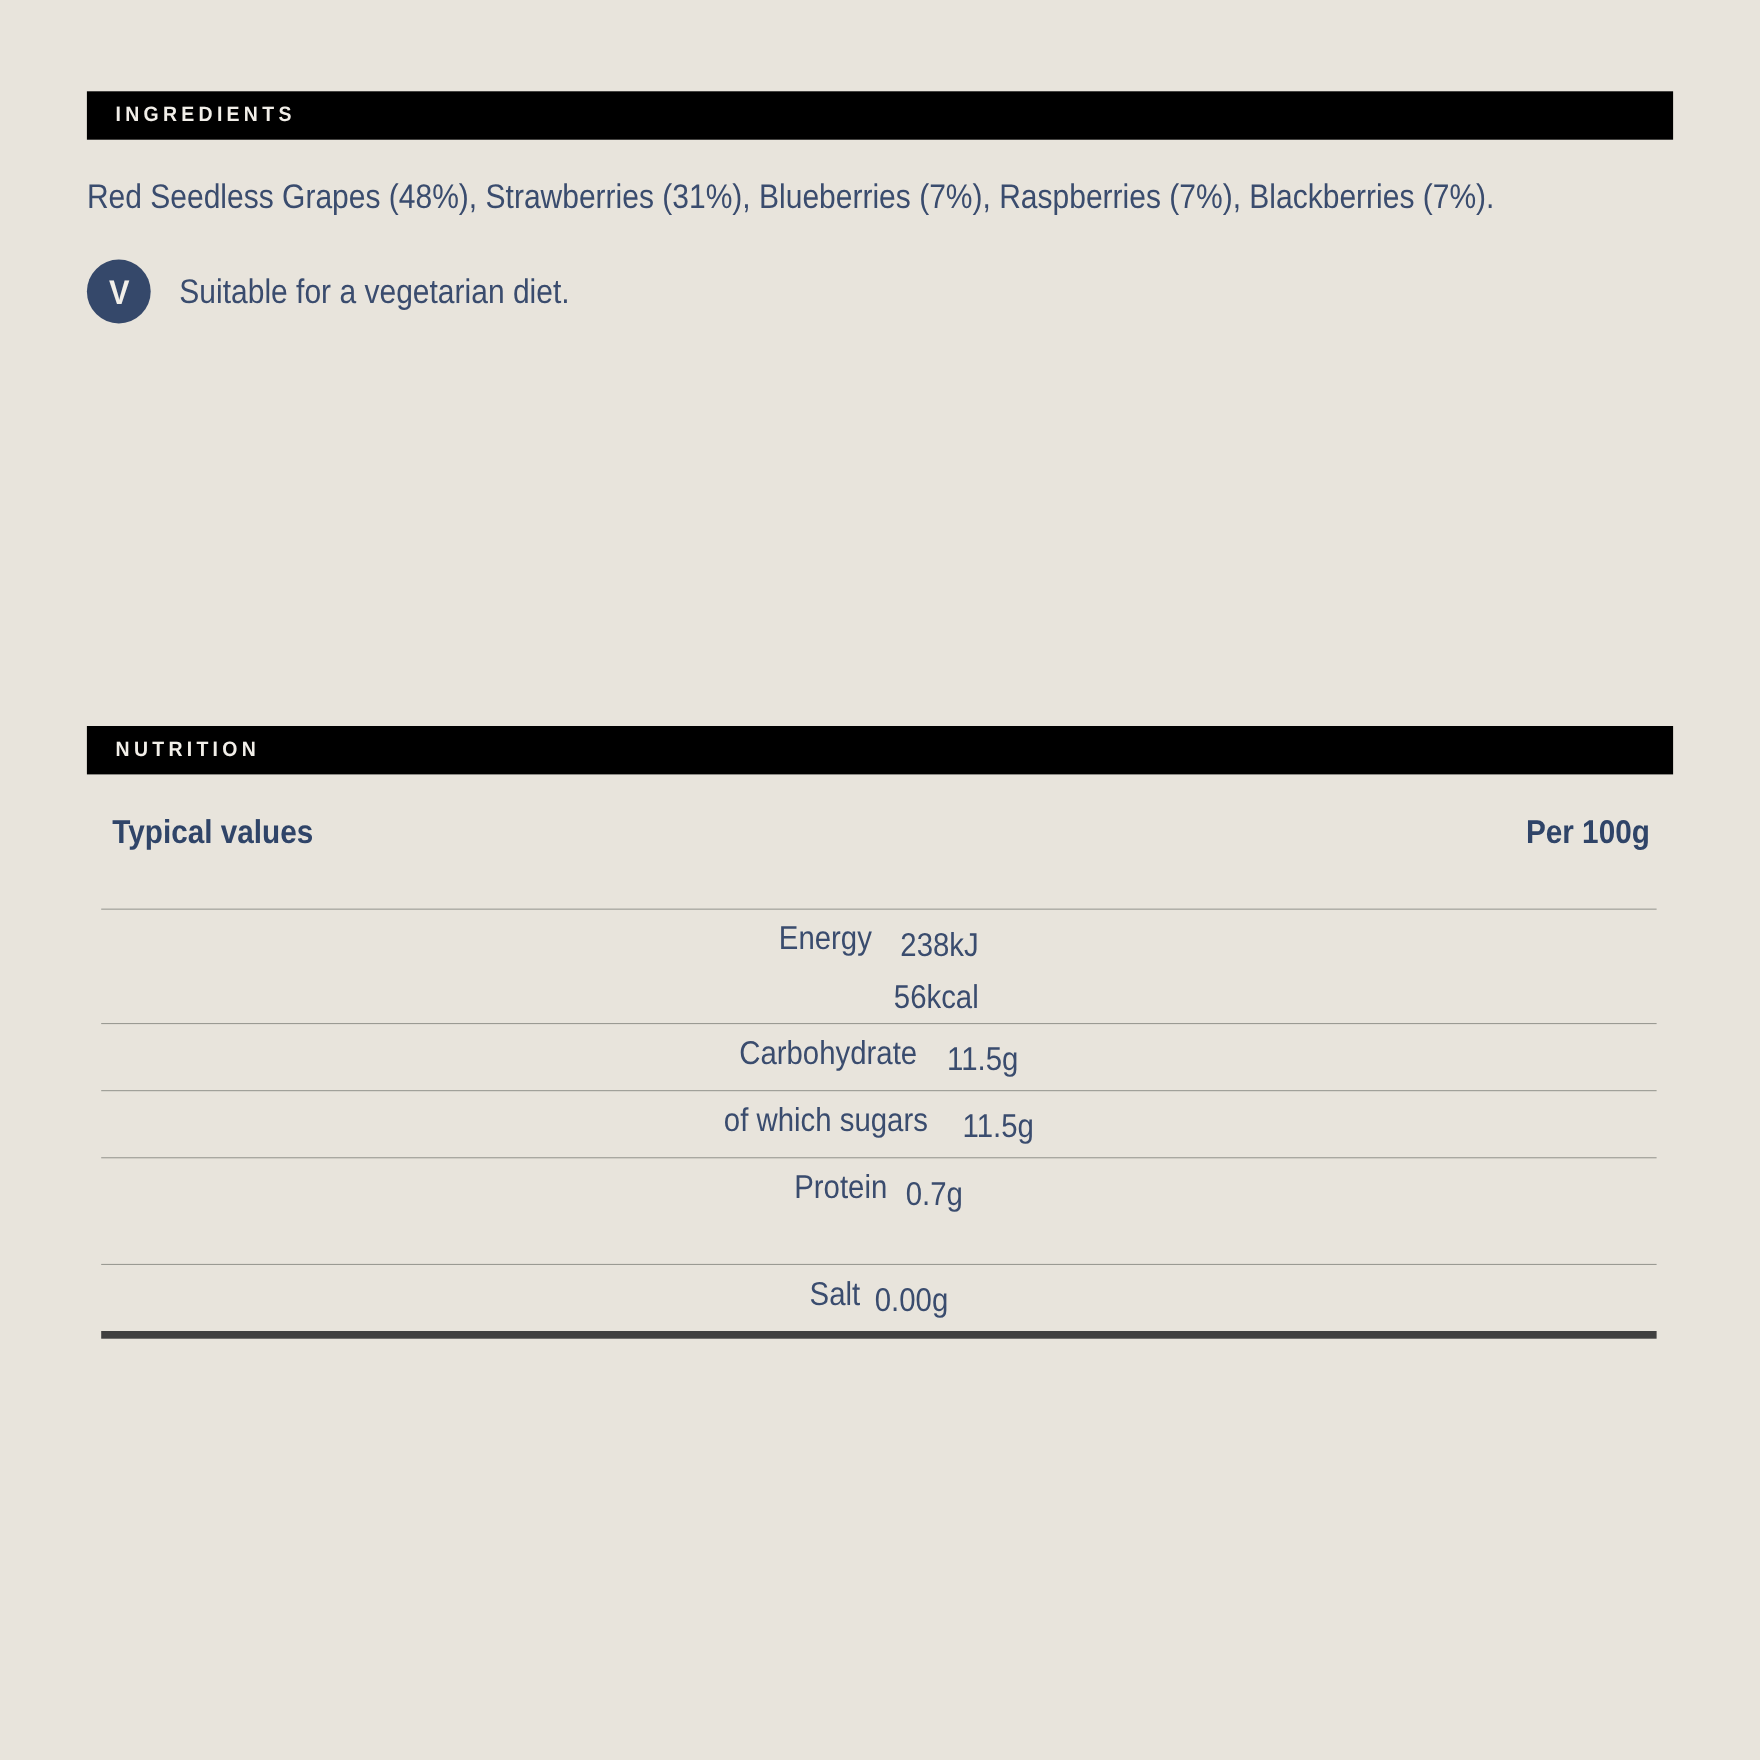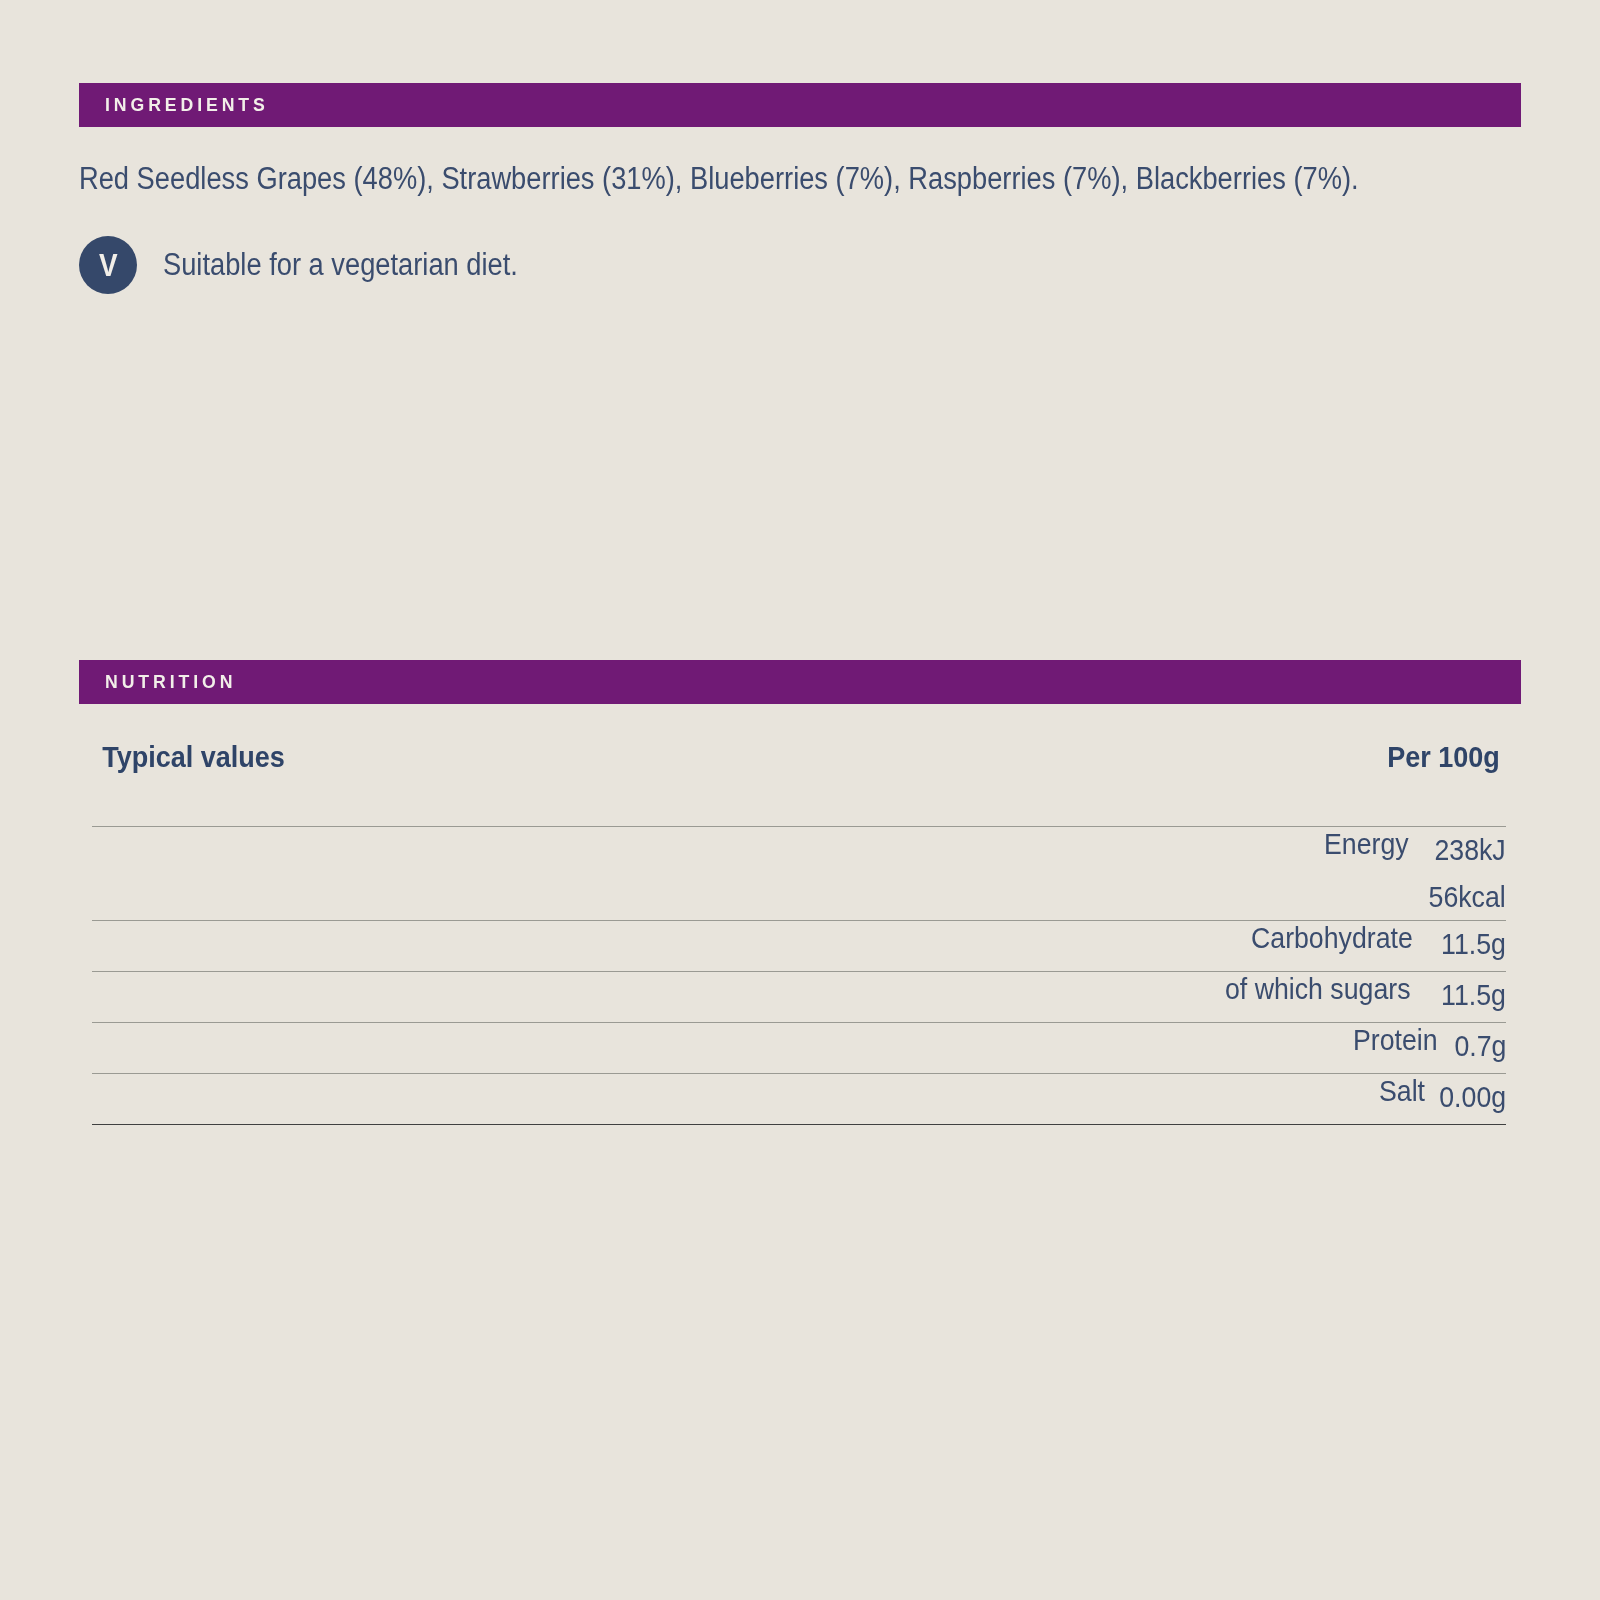--- a/index.html
+++ b/index.html
@@ -21,21 +21,21 @@
     height: 1600px;
     box-sizing: border-box;
   }
 
   
   .section-bar {
     position: absolute;
     left: 79px;
     width: 1442px;
     height: 44px;
-    background: #701a75;
+    background: #000000;
     display: flex;
     align-items: center;
   }
   .section-bar-label {
     color: #f2efe9;
     font-size: 19px;
     font-weight: bold;
     letter-spacing: 4.2px;
     padding-left: 28px;
     transform: scaleX(0.93);
@@ -108,27 +108,29 @@
   .nt-head-left, .nt-head-right {
     font-size: 30px;
     font-weight: bold;
     color: #2f4468;
   }
   .nt-head-left  { transform: scaleX(0.9); transform-origin: left baseline; }
   .nt-head-right { transform: scaleX(0.9); transform-origin: right baseline; }
 
   .nt-row {
     display: flex;
-    justify-content: flex-end;
+    justify-content: center;
     align-items: flex-start;
     border-top: 1px solid #9a9a93;
+    padding-top: 10px;
     min-height: 50px;
   }
   .nt-row:last-of-type {
-    border-bottom: 1px solid #404040;
+    border-bottom: 7px solid #404040;
+    margin-top: 36px;
   }
   .nt-label {
     font-size: 30px;
     color: #3a4c6e;
     transform: scaleX(0.89);
     transform-origin: left top;
     white-space: nowrap;
   }
   .nt-values {
     text-align: right;

